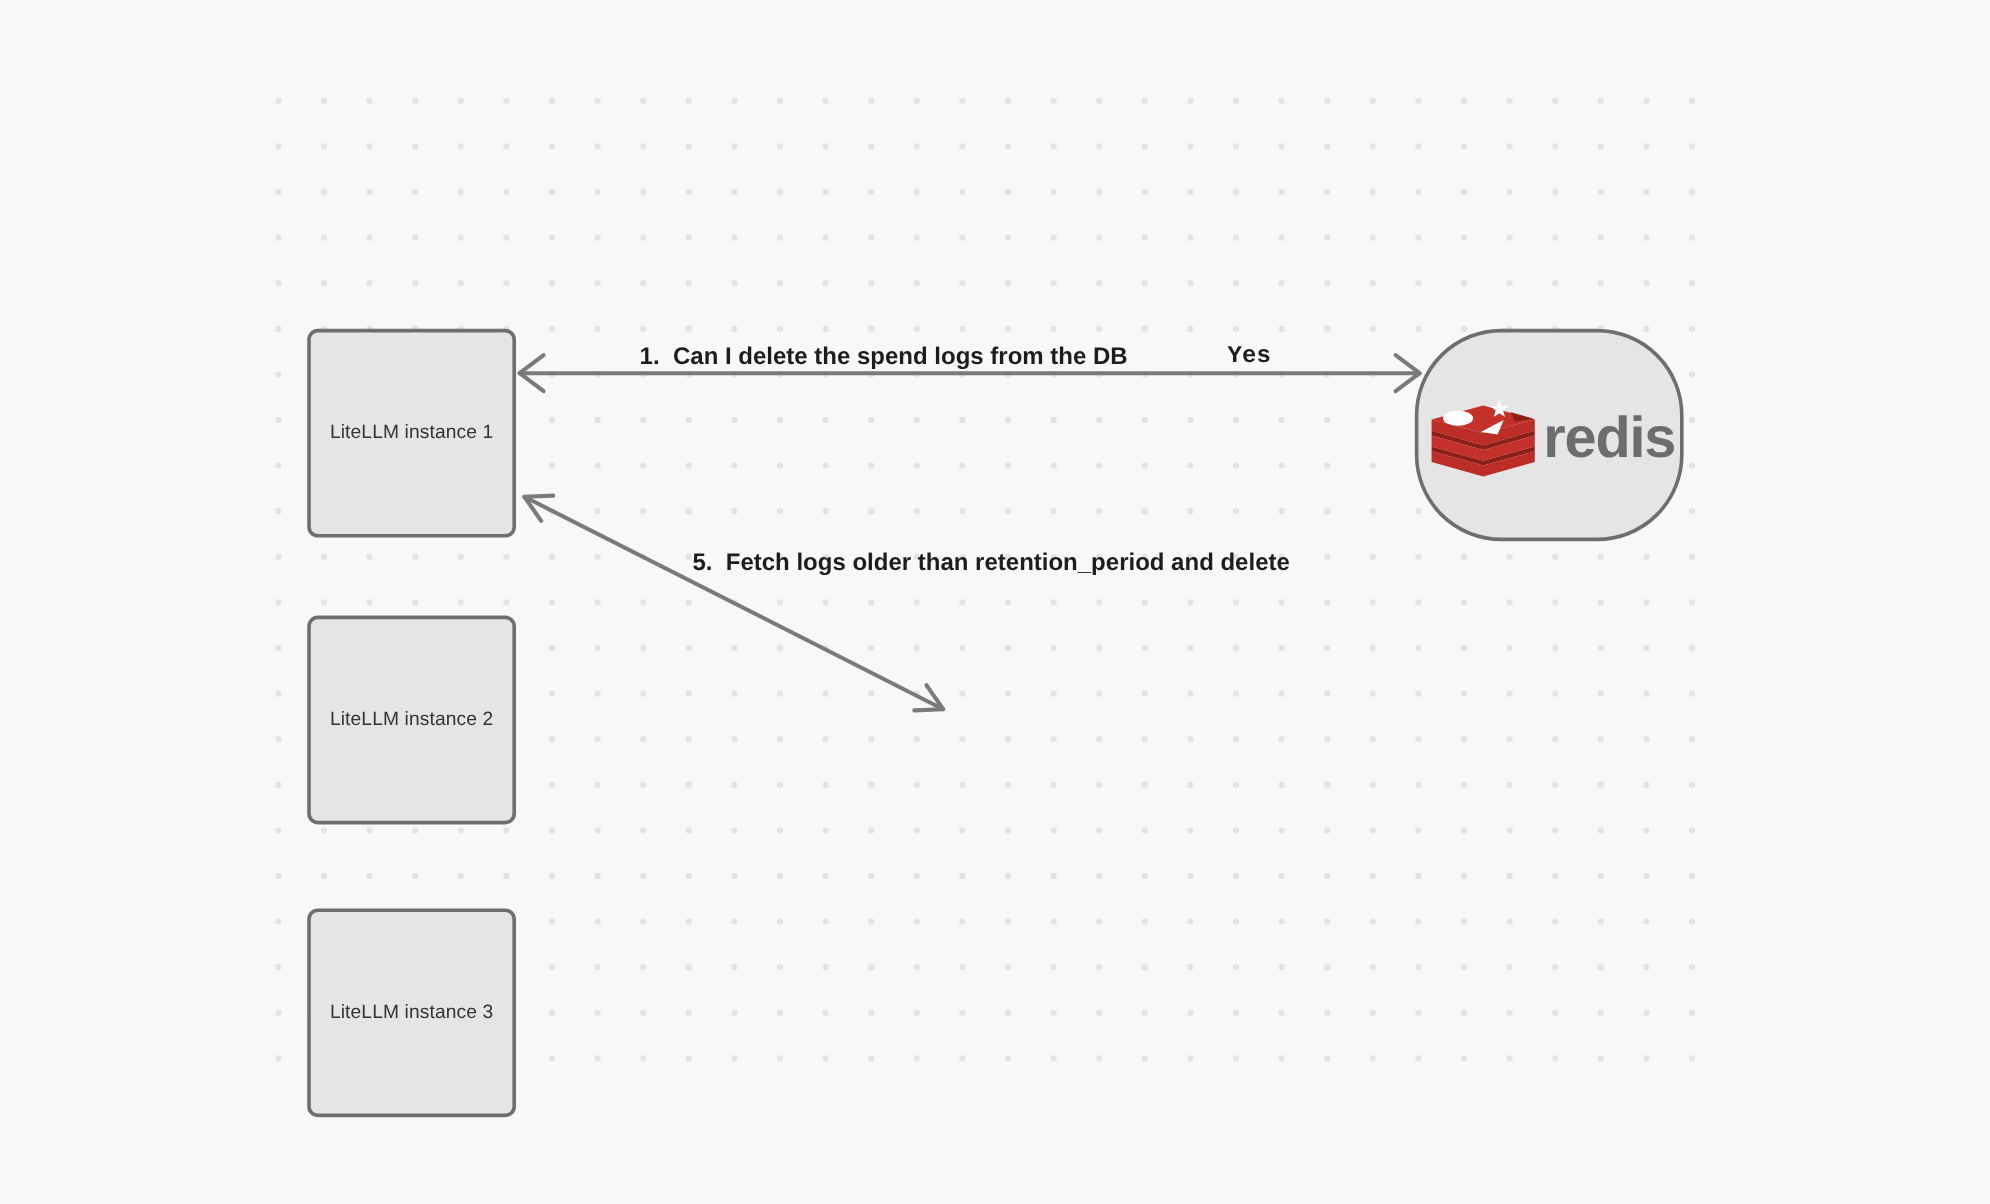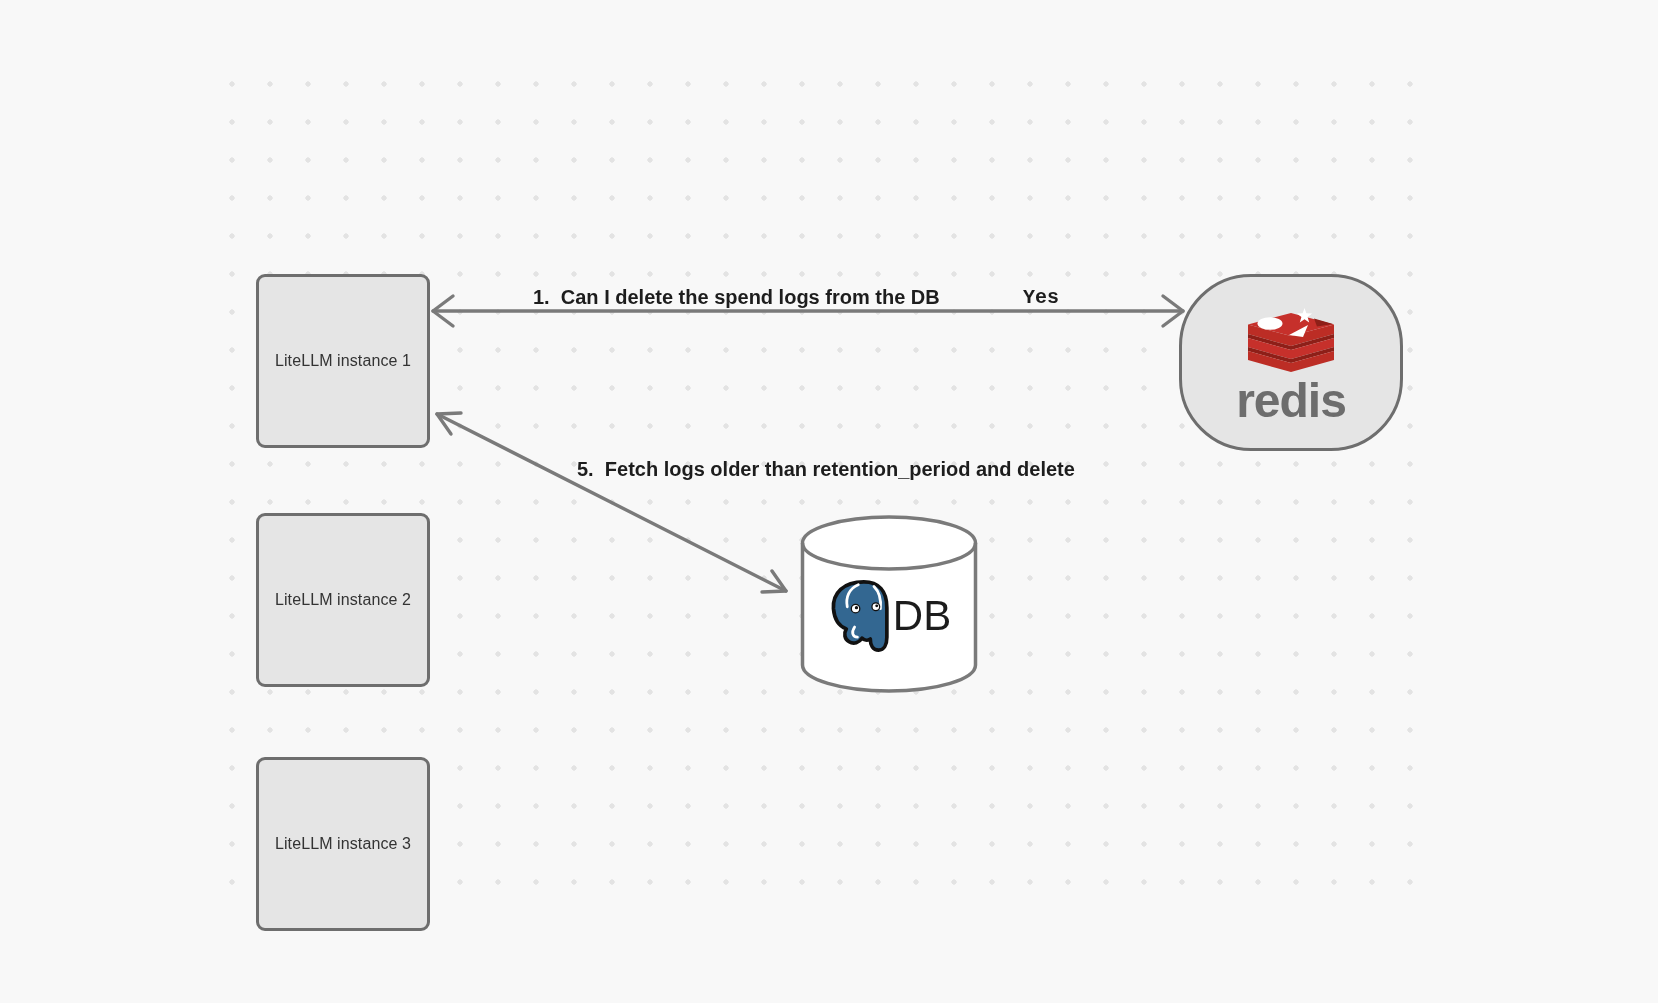--- a/index.html
+++ b/index.html
@@ -44,21 +44,21 @@
   .inst-label {
     font-size: 16px;
     color: #333333;
     letter-spacing: 0.1px;
   }
   .redis-node {
     left: 1179px; top: 274px;
     width: 224px; height: 177px;
     border-radius: 72px;
     border-width: 3.5px;
-    flex-direction: column;
+    flex-direction: row;
     padding-top: 4px;
   }
   .redis-wordmark {
     font-size: 48px;
     font-weight: 700;
     letter-spacing: -1px;
     color: #6d6d6d;
     line-height: 1;
     margin-top: 2px;
   }
@@ -133,33 +133,14 @@
       <path d="M7 38 L50 50 L93 38 L93 42 L50 54 L7 42 Z" fill="#8e1f18"></path>
       <path d="M7 42 L50 54 L93 42 L93 51 L50 63 L7 51 Z" fill="#bc2d25"></path>
       <ellipse cx="29" cy="14.5" rx="12.5" ry="6.3" fill="#ffffff"></ellipse>
       <polygon points="63.5,-1 65.4,4.3 71.1,4.5 66.6,8 68.2,13.5 63.5,10.3 58.8,13.5 60.4,8 55.9,4.5 61.6,4.3" fill="#ffffff"></polygon>
       <polygon points="48,26 67,16 62,28" fill="#ffffff"></polygon>
       <polygon points="73,9.5 92,15 76,17.5" fill="#8e1f18"></polygon>
     </svg>
     <div class="redis-wordmark">redis</div>
   </div>
 
-  <div class="db-node">
-    <svg width="178" height="182" viewBox="0 0 178 182">
-      <path d="M2.5 29 L2.5 151 A86.5 26 0 0 0 175.5 151 L175.5 29 A86.5 26 0 0 0 2.5 29 Z" fill="#ffffff" stroke="#7a7a7a" stroke-width="3.5"></path>
-      <path d="M2.5 29 A86.5 26 0 0 0 175.5 29" fill="none" stroke="#7a7a7a" stroke-width="3.5"></path>
-    </svg>
-    <div class="db-content">
-      <svg width="70" height="76" viewBox="0 0 76 82">
-        <path d="M40 4 C18 4 6 16 7 33 C8 45 13 52 21 55 C18 60 19 66 24 69 C29 72 35 70 38 65 C40 67 44 68 47 66 C47 73 50 78 56 78 C62 78 65 72 65 64 L65 32 C65 14 56 4 40 4 Z" fill="#336791" stroke="#111111" stroke-width="4" stroke-linejoin="round"></path>
-        <path d="M34 7 C24 11 20 21 22 31" fill="none" stroke="#ffffff" stroke-width="3" stroke-linecap="round"></path>
-        <path d="M51 9 C57 15 59 23 58 33" fill="none" stroke="#ffffff" stroke-width="3" stroke-linecap="round"></path>
-        <circle cx="31" cy="33" r="4.6" fill="#ffffff" stroke="#111111" stroke-width="1.4"></circle>
-        <circle cx="32" cy="32" r="1.8" fill="#111111"></circle>
-        <circle cx="53" cy="31" r="4.2" fill="#ffffff" stroke="#111111" stroke-width="1.4"></circle>
-        <circle cx="54" cy="30" r="1.6" fill="#111111"></circle>
-        <path d="M30 53 C26 59 28 64 33 64" fill="none" stroke="#ffffff" stroke-width="3" stroke-linecap="round"></path>
-      </svg>
-      <span class="db-label">DB</span>
-    </div>
-  </div>
 
 </div>
 
 </body></html>

